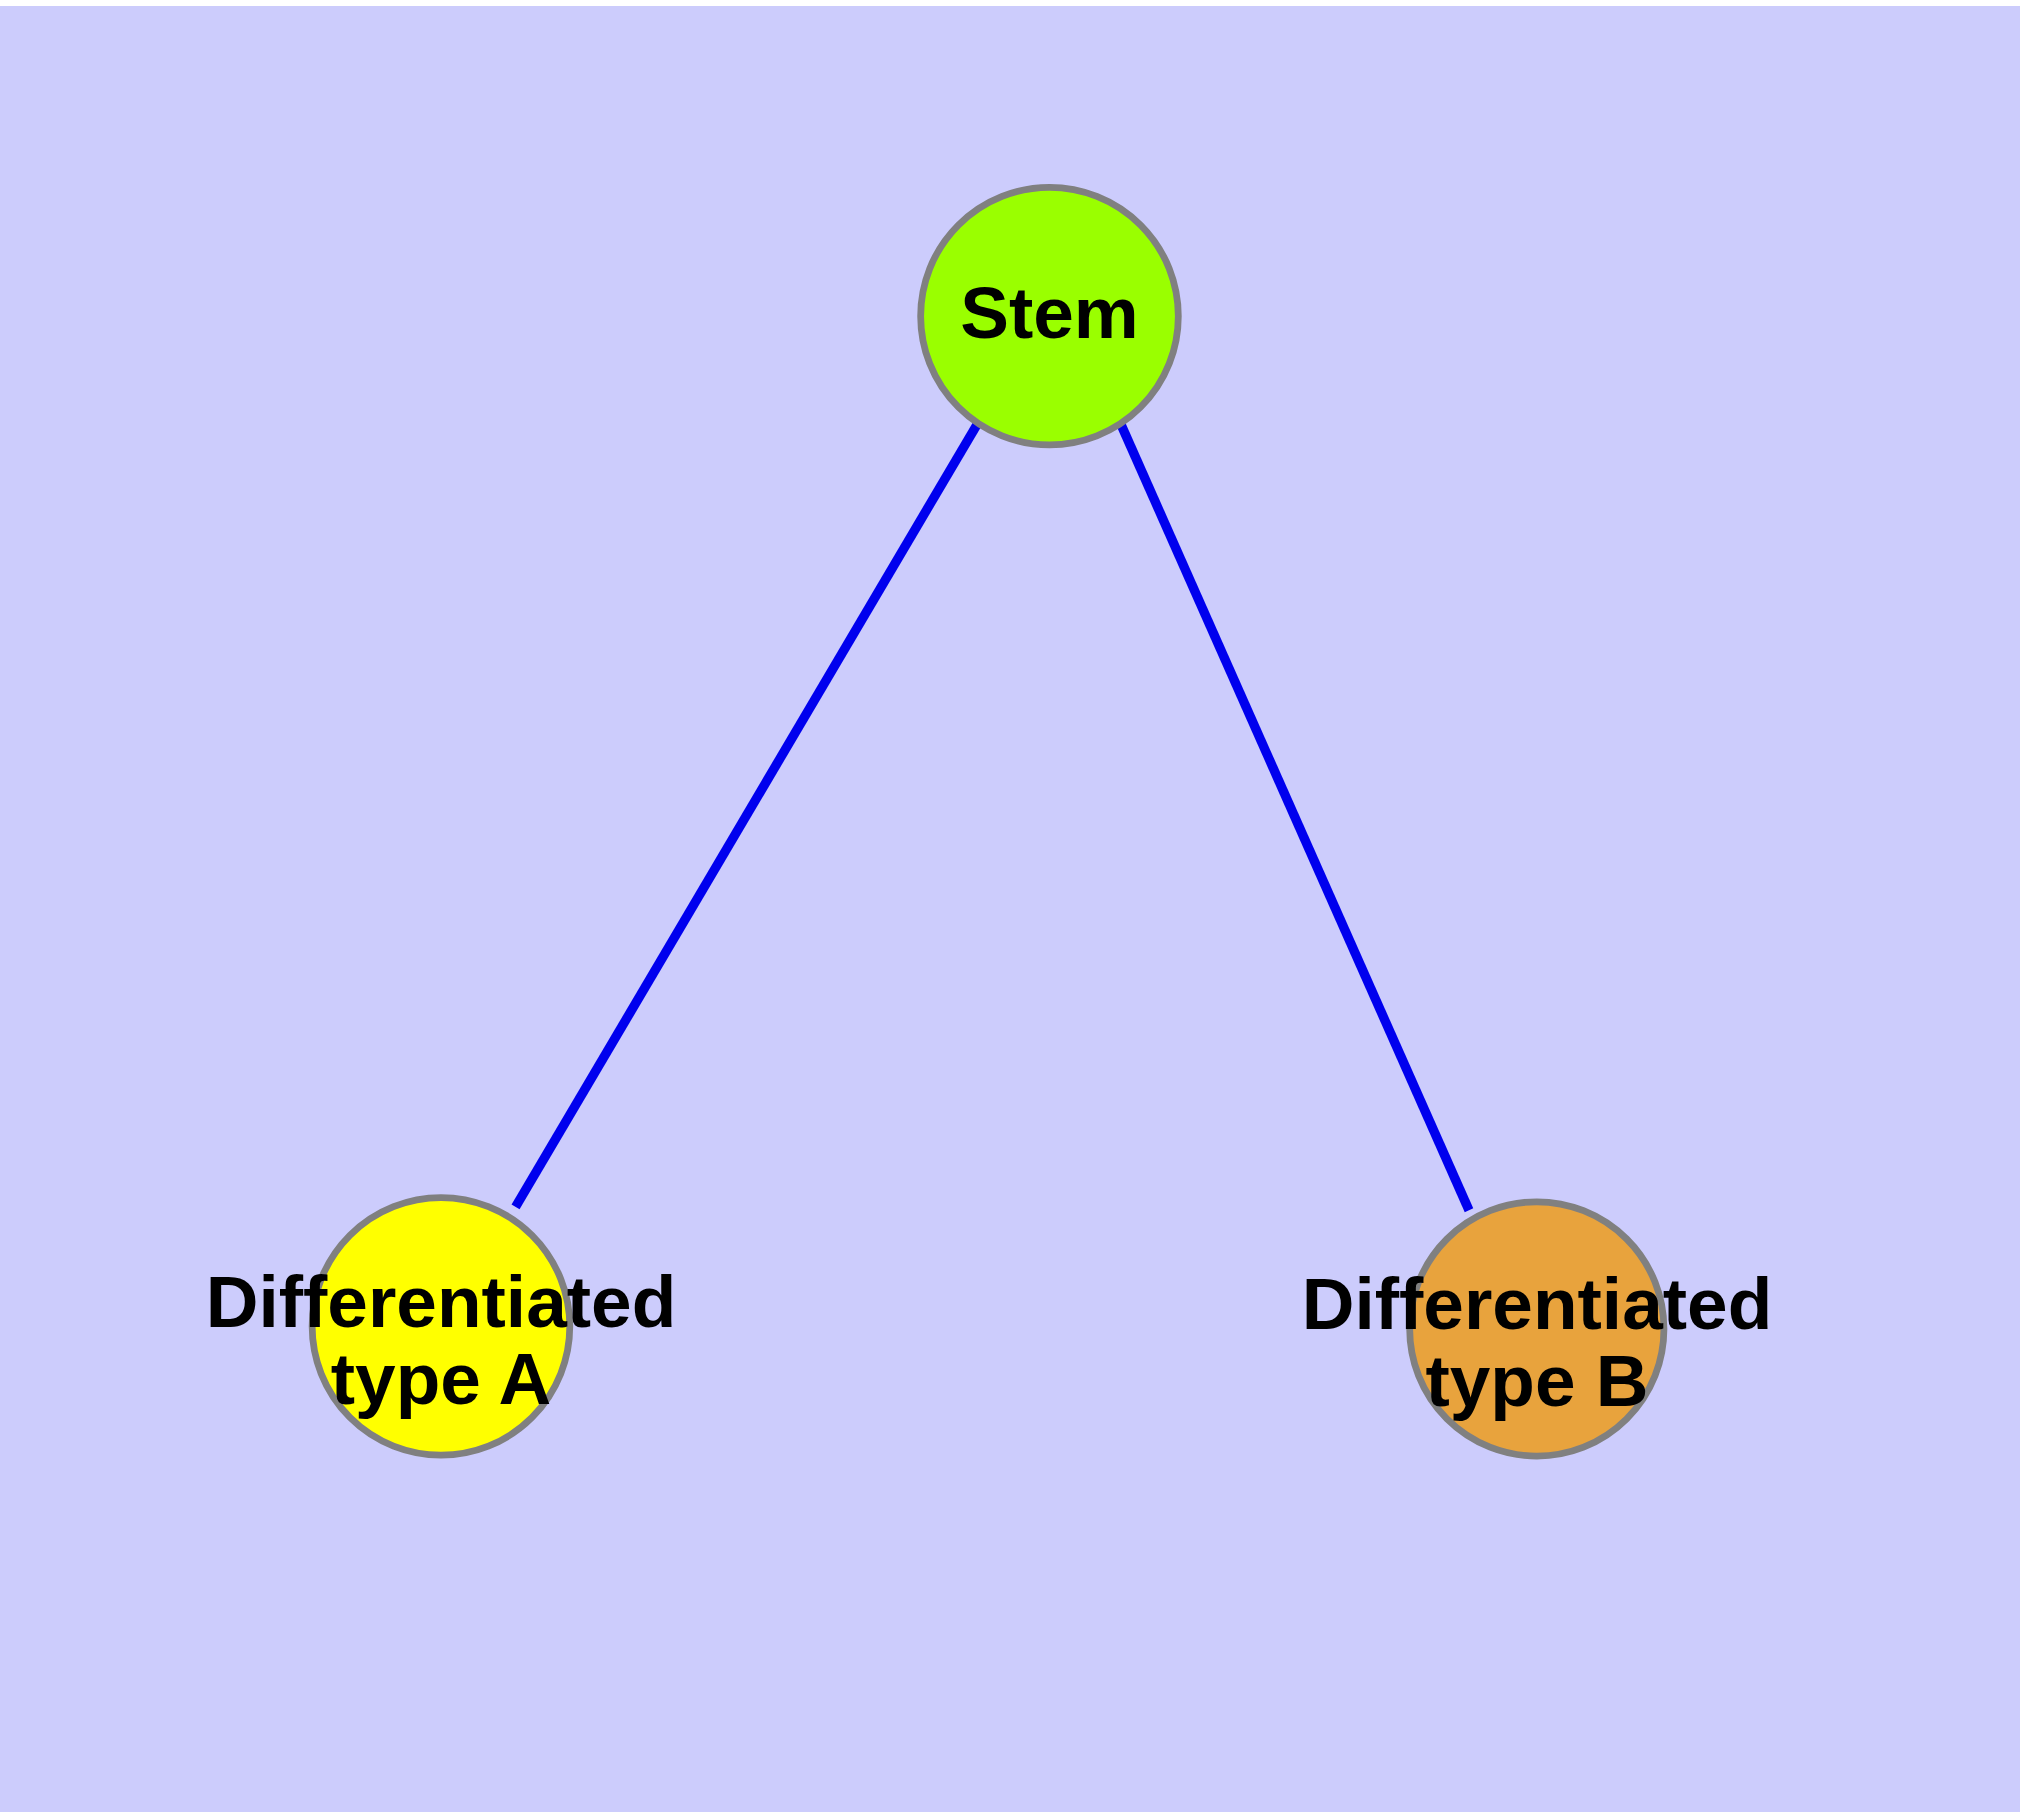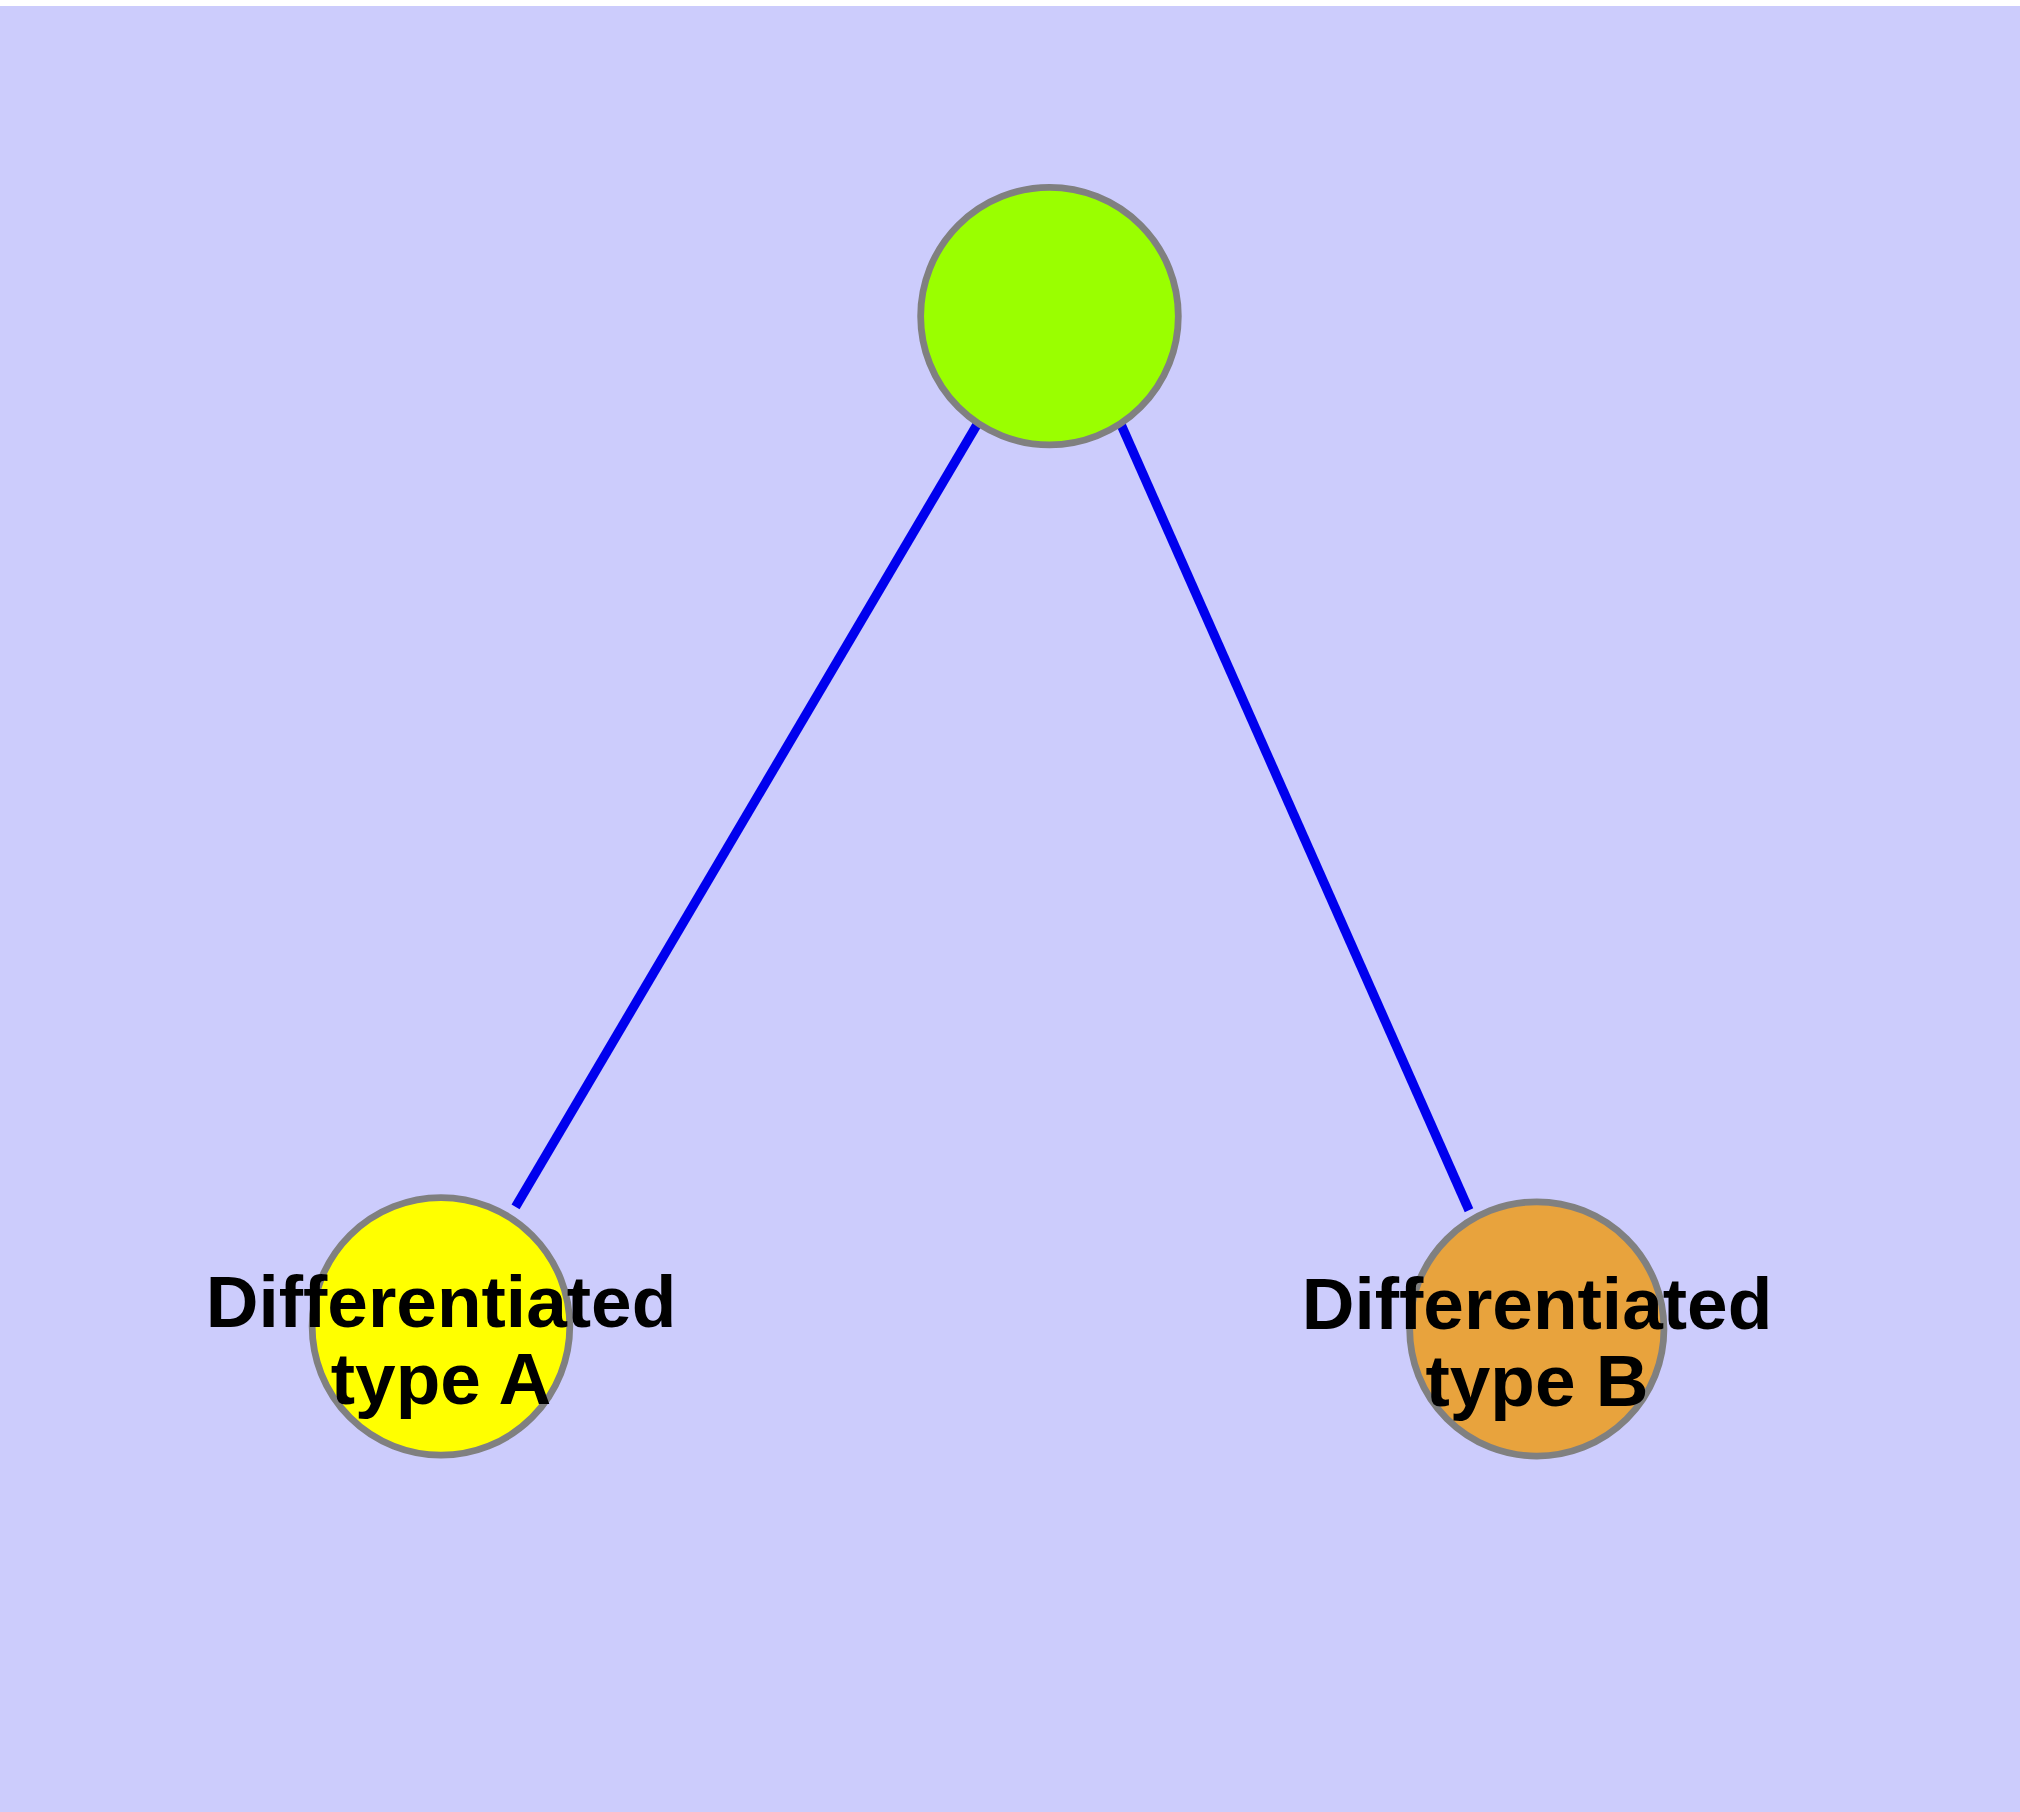--- a/index.html
+++ b/index.html
@@ -71,20 +71,21 @@
       <line id="edge0" stroke="#0000ee" stroke-width="11" stroke-linecap="butt" x1="1153" y1="500" x2="608" y2="1424"></line>
       <line id="edge1" stroke="#0000ee" stroke-width="11" stroke-linecap="butt" x1="1322" y1="500" x2="1733" y2="1428"></line>
     </g>
     <g>
       <circle id="node0" stroke="#808080" stroke-width="8" cx="1238" cy="373" r="152" fill="#9aff00"></circle>
       <circle id="node1" stroke="#808080" stroke-width="8" cx="520" cy="1565" r="152" fill="#ffff00"></circle>
       <circle id="node2" stroke="#808080" stroke-width="8" cx="1813" cy="1568" r="150" fill="#e8a33d"></circle>
     </g>
   </svg>
 
+  <div class="node-label label-stem">Stem</div>
 
   <div class="node-label label-a">Differentiated
 type A</div>
 
   <div class="node-label label-b">Differentiated
 type B</div>
 
 </div>
 
 

